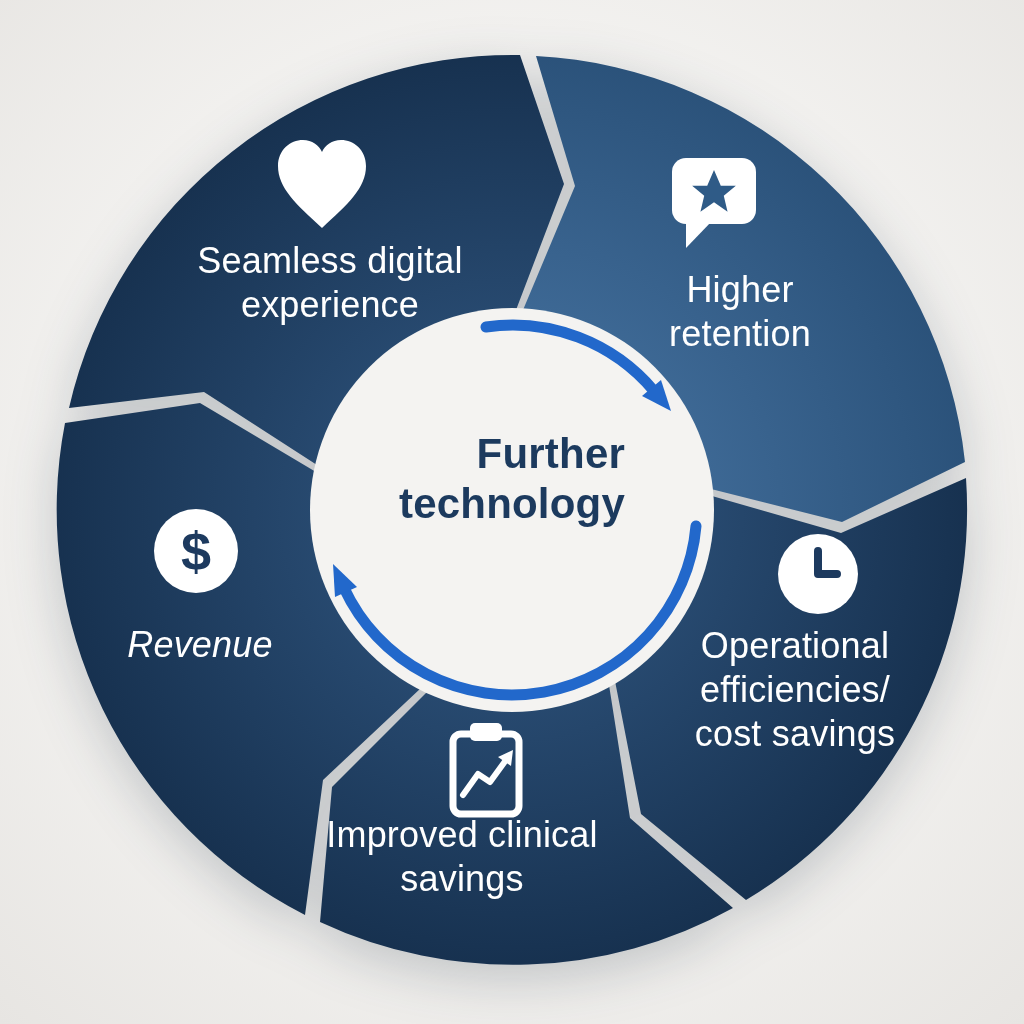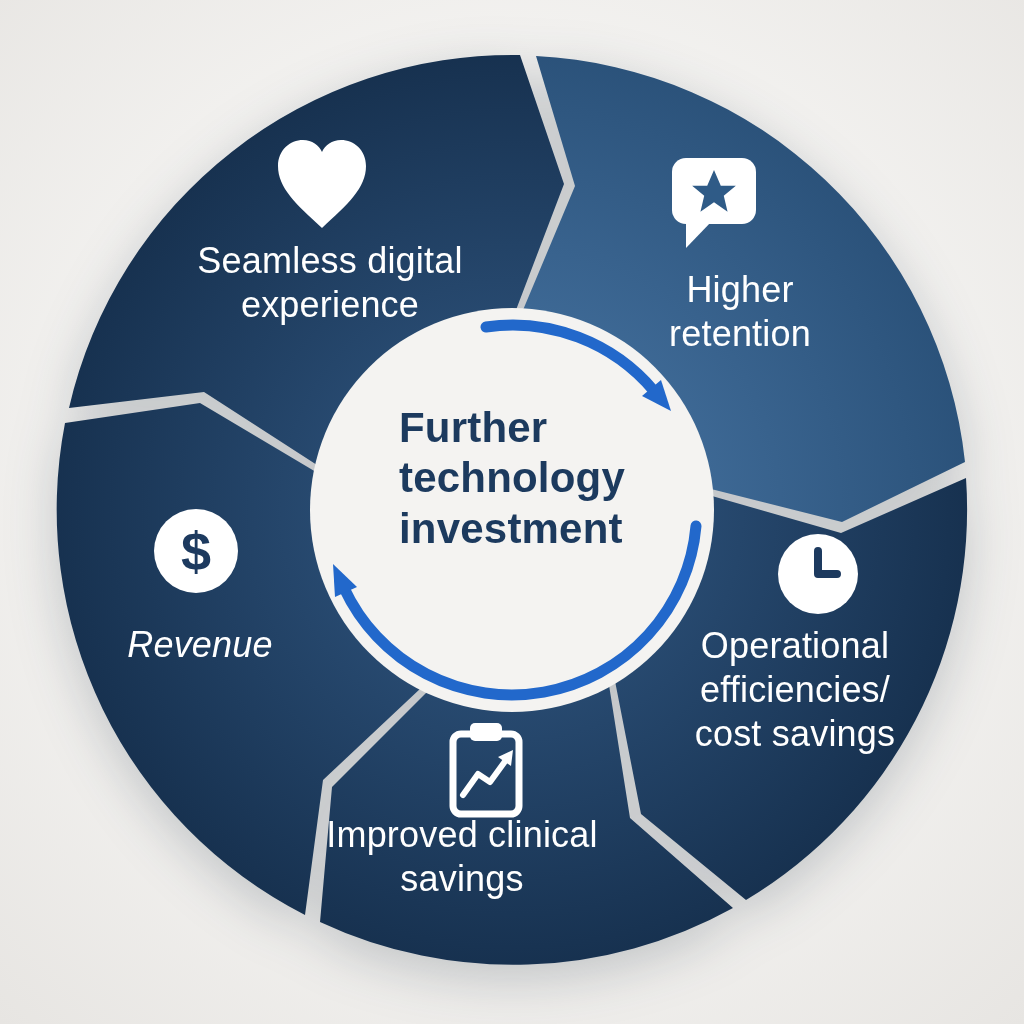--- a/index.html
+++ b/index.html
@@ -33,21 +33,21 @@
     letter-spacing: 0.2px;
   }
   .seg-label div { white-space: nowrap; }
   .center-label {
     position: absolute;
     transform: translate(-50%, -50%);
     color: #1c3a5e;
     font-size: 42px;
     font-weight: 600;
     line-height: 1.2;
-    text-align: left;
+    text-align: right;
     letter-spacing: 0.2px;
   }
   .center-label div { white-space: nowrap; }
 </style>
 </head>
 <body>
 
 <div class="stage">
 
   <svg class="diagram-svg" width="1024" height="1024" viewBox="0 0 1024 1024">
@@ -107,21 +107,20 @@
 
     <g>
       <circle cx="196" cy="551" r="42" fill="#ffffff"></circle>
       <text x="196" y="551" text-anchor="middle" dominant-baseline="central" font-family="Liberation Sans, sans-serif" font-size="54" font-weight="bold" fill="#1d3a5f">$</text>
     </g>
   </svg>
 
   <div class="center-label" style="left:512px; top:479px;">
     <div>Further</div>
     <div>technology</div>
-    <div>investment</div>
   </div>
 
   <div class="seg-label" style="left:330px; top:283px;">
     <div>Seamless digital</div>
     <div>experience</div>
   </div>
 
   <div class="seg-label" style="left:740px; top:312px;">
     <div>Higher</div>
     <div>retention</div>

